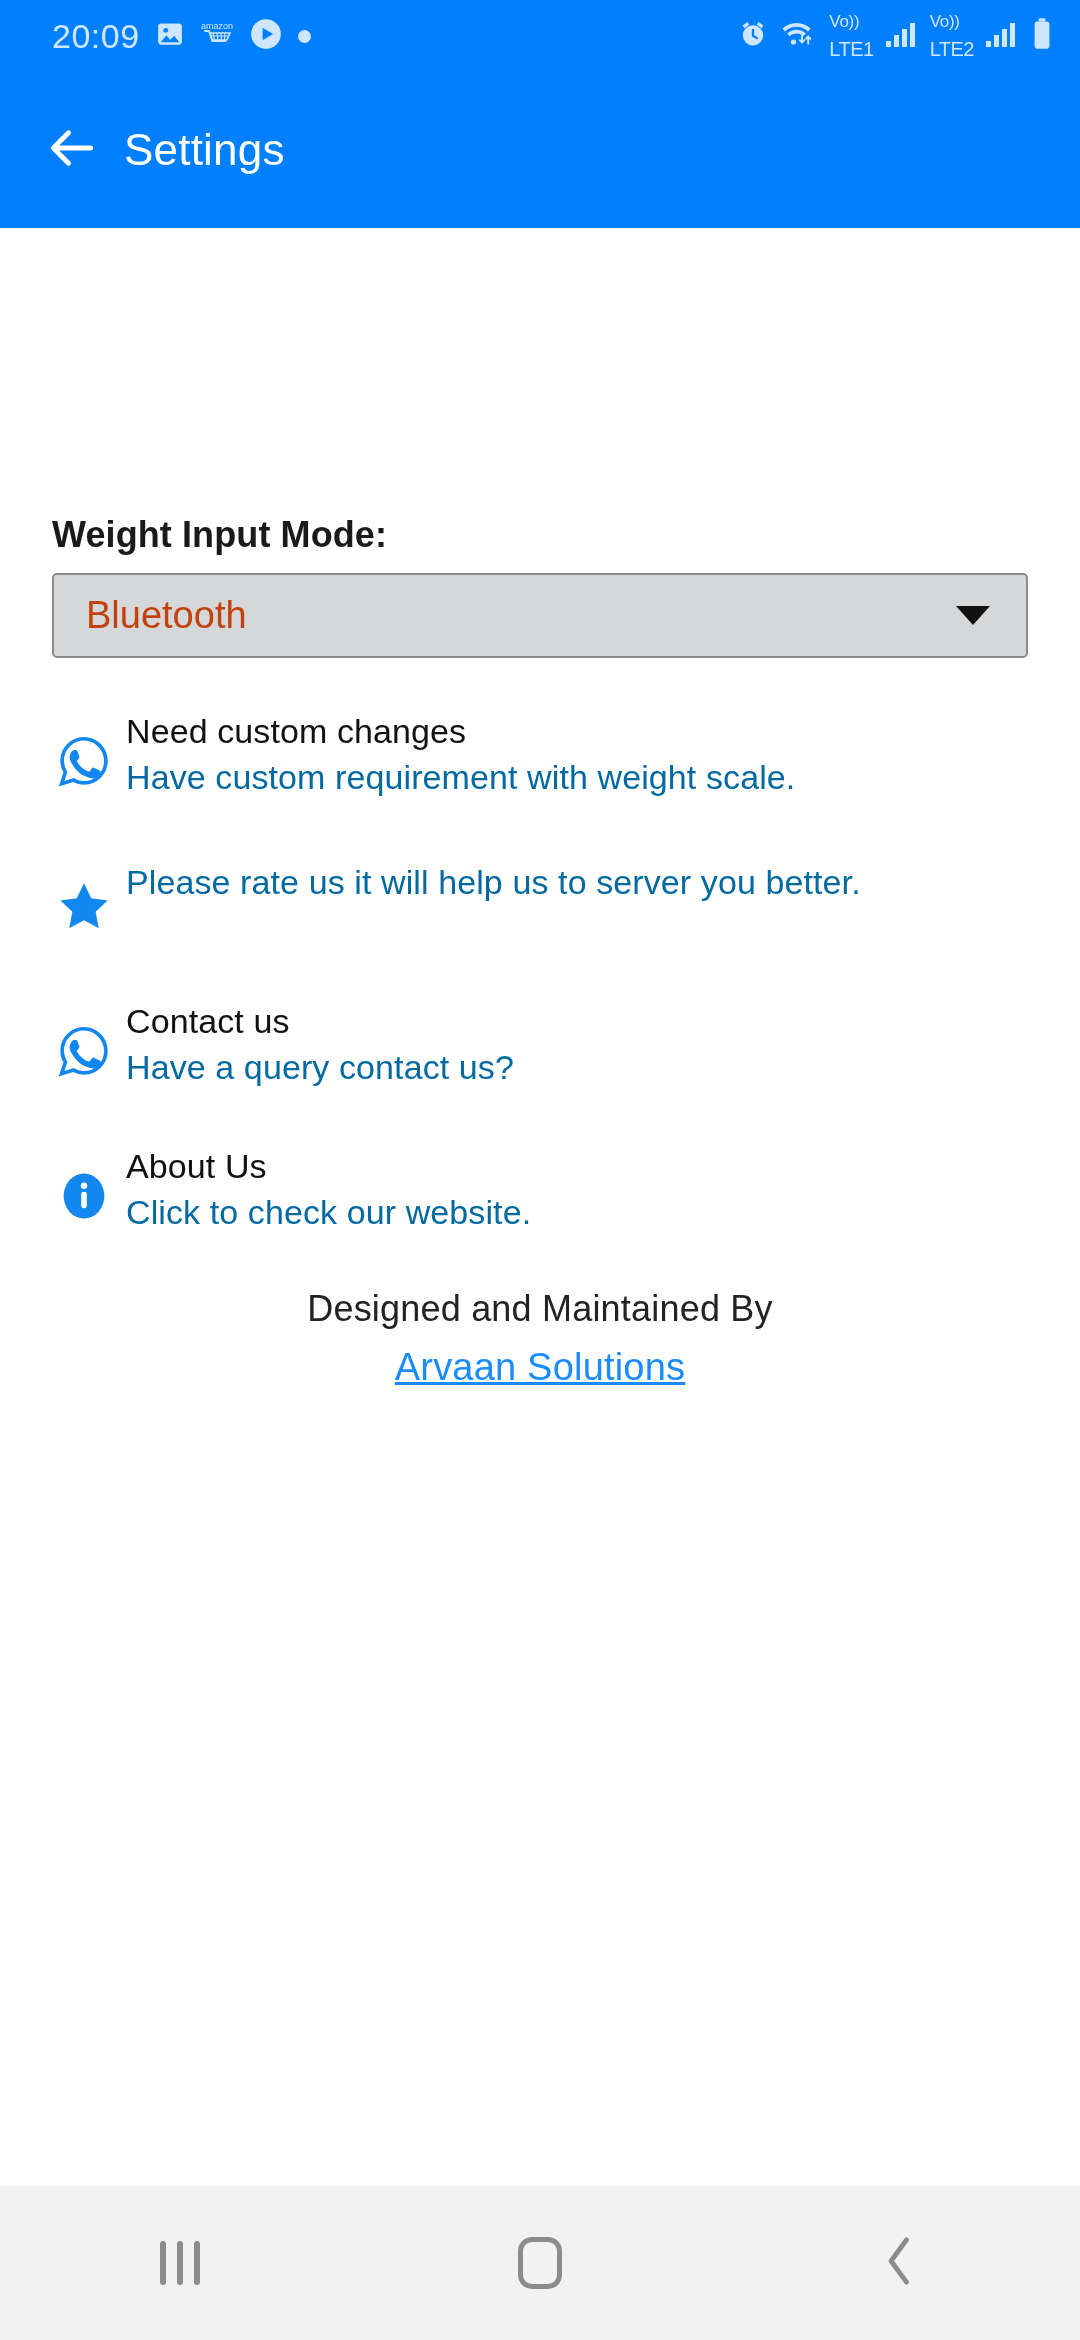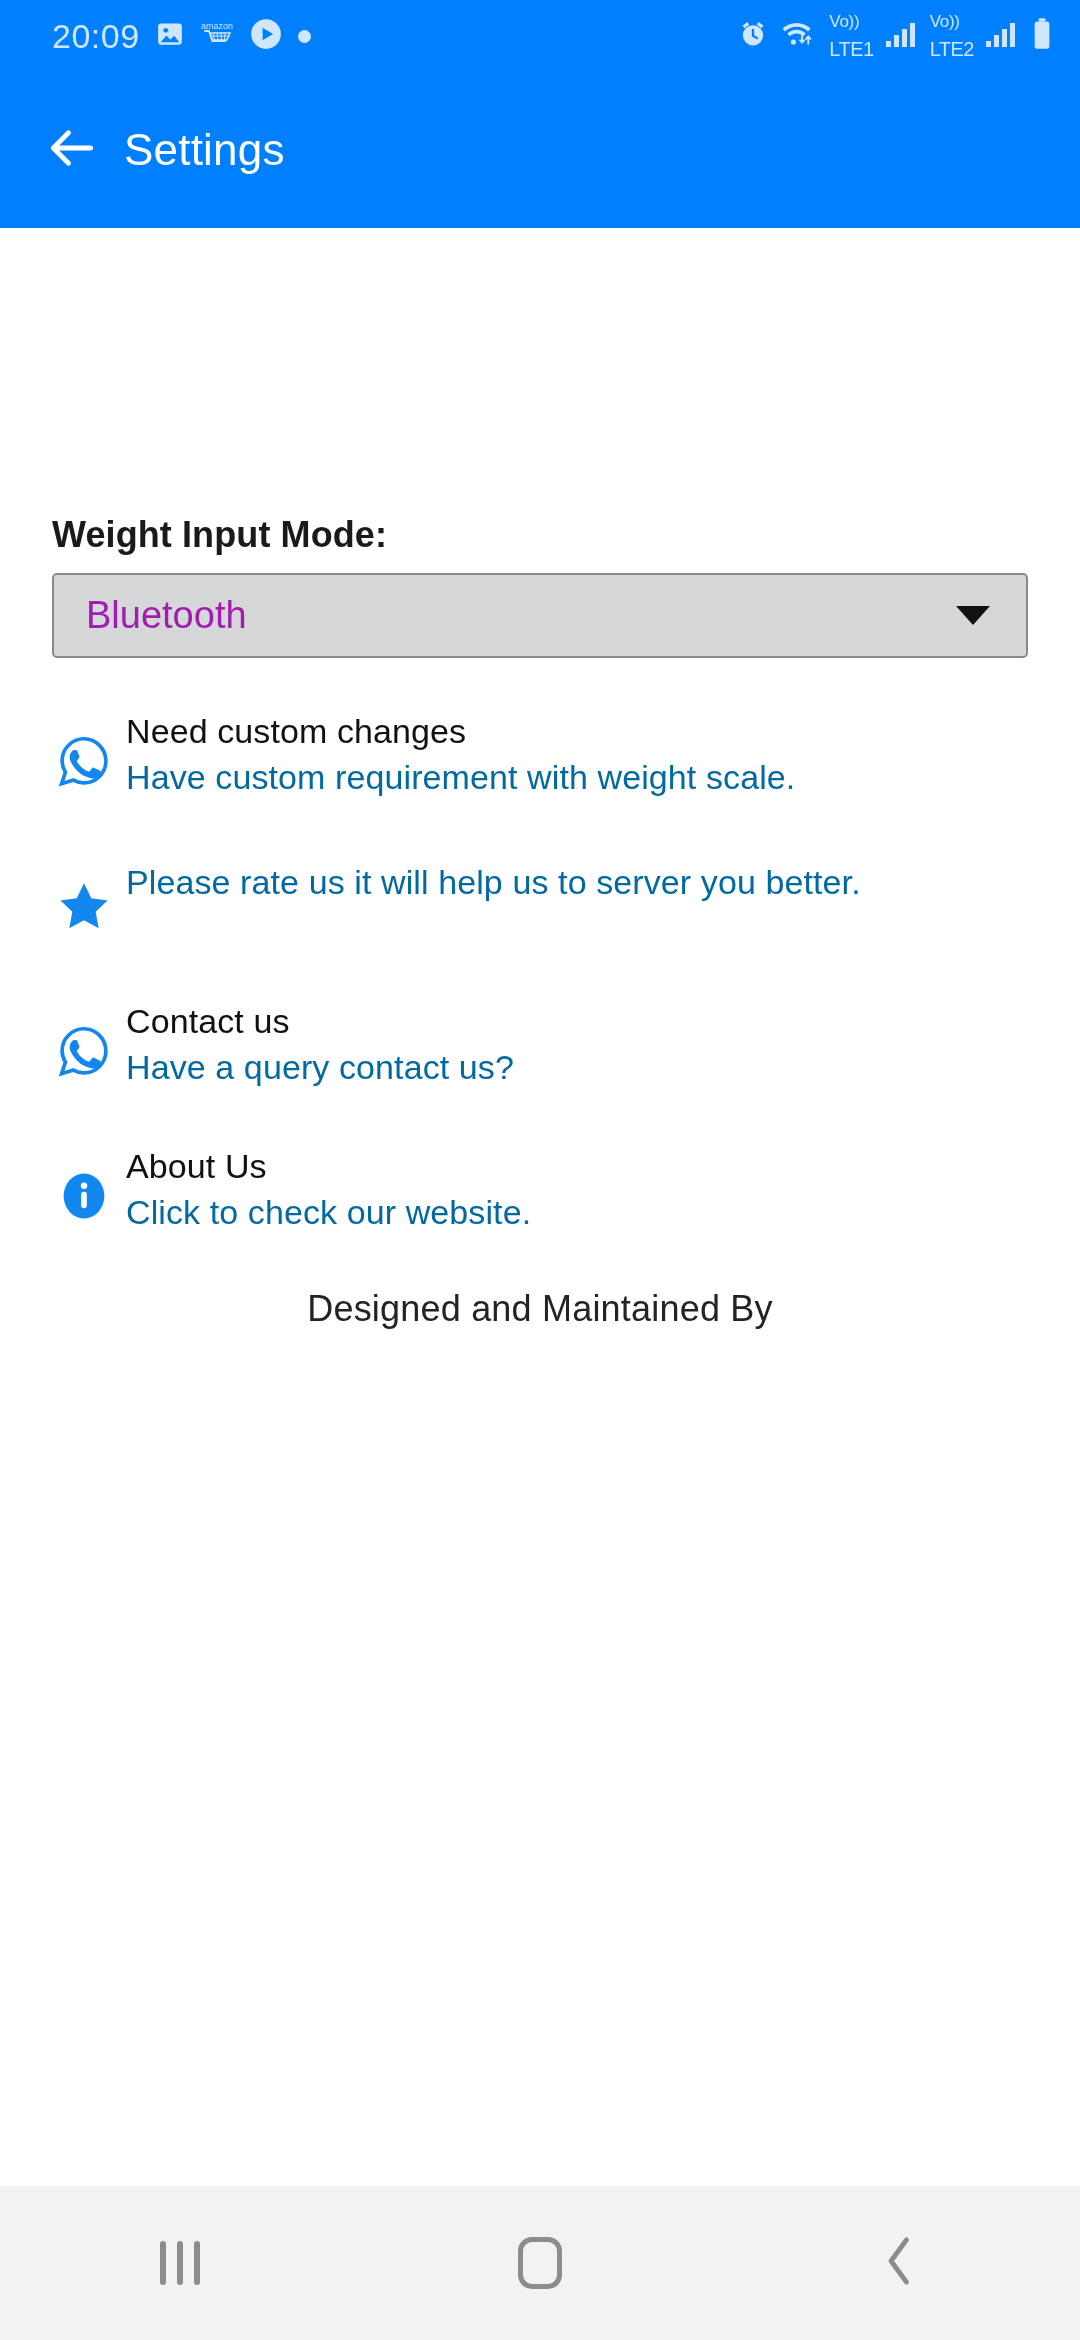--- a/index.html
+++ b/index.html
@@ -53,21 +53,21 @@
   }
   .spinner {
     position:absolute; top:345px; left:52px;
     width:976px; height:85px;
     background:#D6D7D9;
     border:2px solid #8a8a8a;
     border-radius:5px;
     display:flex; align-items:center;
     cursor:pointer;
   }
-  .spinner-value { font-size:38px; color:#a21caf; margin-left:32px; }
+  .spinner-value { font-size:38px; color:#c2410c; margin-left:32px; }
   .spinner-caret {
     margin-left:auto; margin-right:36px;
     width:0; height:0;
     border-left:17px solid transparent;
     border-right:17px solid transparent;
     border-top:19px solid #111111;
   }
 
   
   .list { position:absolute; top:460px; left:0; width:1080px; }
@@ -277,20 +277,21 @@
         <div class="li-text">
           <span class="li-title">About Us</span>
           <span class="li-sub">Click to check our website.</span>
         </div>
       </div>
 
     </div>
 
     <div class="footer">
       <span class="footer-line1">Designed and Maintained By</span>
+      <span class="footer-link">Arvaan Solutions</span>
     </div>
 
   </div>
 
   <div class="navbar">
     <div class="nav-btn">
       <span class="recents">
           <i></i>
           <i></i>
           <i></i>

